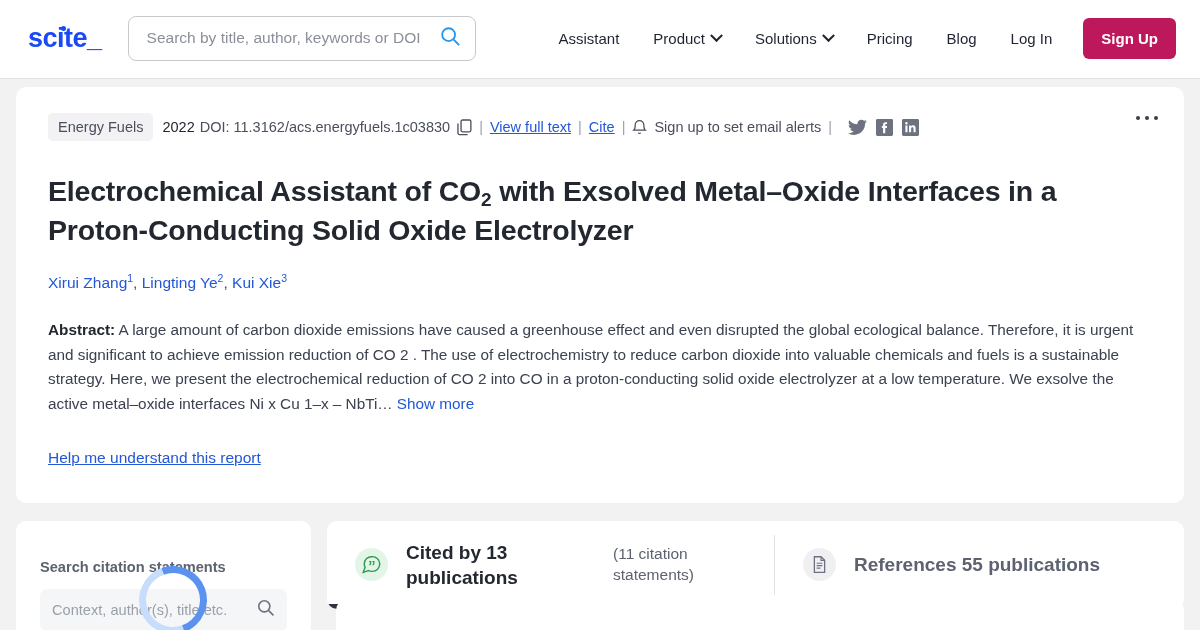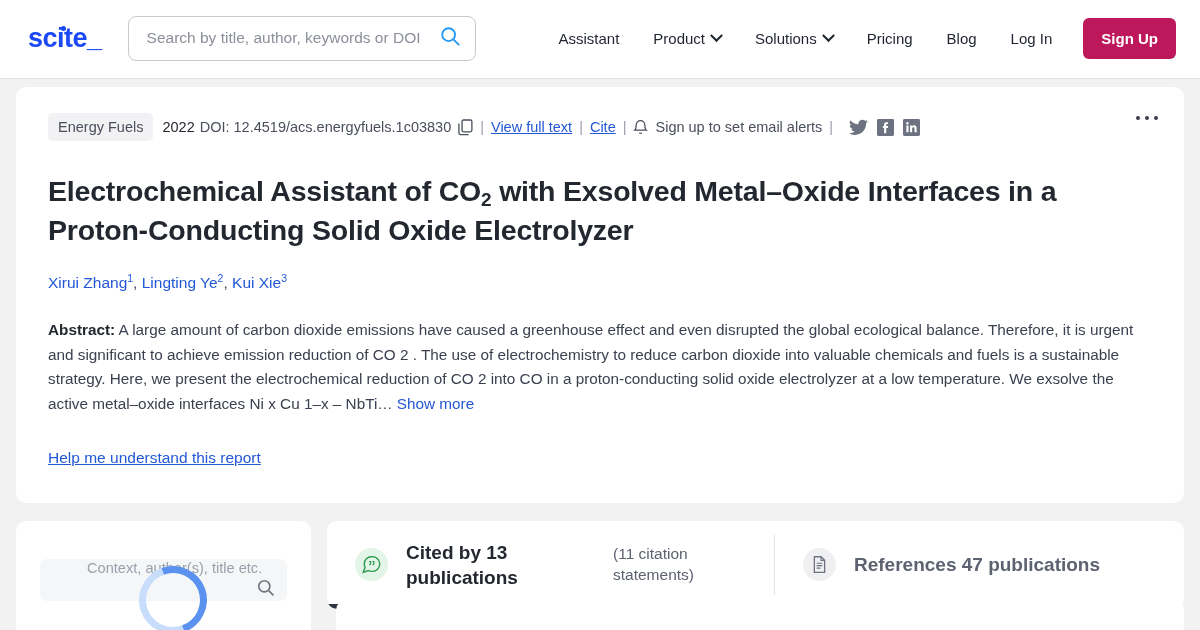--- a/index.html
+++ b/index.html
@@ -196,23 +196,22 @@
     font-size: 14.6px;
     font-weight: bold;
     color: #5d6270;
     margin-bottom: 14px;
   }
   .sidebar-search {
     height: 42px;
     background: #f5f6f7;
     border-radius: 7px;
     display: flex;
-    align-items: flex-end;
+    align-items: center;
     padding: 0 12px;
-    flex-direction: column;
   }
   .sidebar-search input {
     flex: 1;
     border: none; outline: none; background: transparent;
     font-size: 14.6px; color: #5d6270;
     font-family: "Liberation Sans", sans-serif;
   }
   .sidebar-search input::placeholder { color: #9aa0ab; }
   .spinner {
     position: absolute;
@@ -332,21 +331,21 @@
 
   <div class="kebab">
     <i></i>
       <i></i>
       <i></i>
   </div>
 
   <div class="meta-row">
     <span class="journal-badge">Energy Fuels</span>
     <span class="year">2022</span>
-    <span class="doi">DOI: 12.4519/acs.energyfuels.1c03830</span>
+    <span class="doi">DOI: 11.3162/acs.energyfuels.1c03830</span>
     <span style="display:inline-flex;">
       <svg width="15" height="17" viewBox="0 0 16 18" fill="none" stroke="#4a4f5c" stroke-width="1.4">
         <rect x="4.3" y="1" width="10.5" height="12.6" rx="1.6"></rect>
         <path d="M11.3 16.6H2.8A1.8 1.8 0 0 1 1 14.8V4.6"></path>
       </svg>
     </span>
     <span class="sep">|</span>
     <span class="meta-link">View full text</span>
     <span class="sep">|</span>
     <span class="meta-link">Cite</span>
@@ -393,20 +392,21 @@
   <p class="abstract">
     <b>Abstract:</b><span> A large amount of carbon dioxide emissions have caused a greenhouse effect and even disrupted the global ecological balance. Therefore, it is urgent and significant to achieve emission reduction of CO 2 . The use of electrochemistry to reduce carbon dioxide into valuable chemicals and fuels is a sustainable strategy. Here, we present the electrochemical reduction of CO 2 into CO in a proton-conducting solid oxide electrolyzer at a low temperature. We exsolve the active metal–oxide interfaces Ni x Cu 1–x – NbTi… </span><span class="show-more">Show more</span>
   </p>
 
   <a class="help-link">Help me understand this report</a>
 </div>
 
 <div class="lower">
 
   <div class="sidebar">
+    <div class="sidebar-label">Search citation statements</div>
     <div class="sidebar-search">
       <input type="text" placeholder="Context, author(s), title etc." style="">
       <span>
         <svg width="19" height="19" viewBox="0 0 24 24" fill="none" stroke="#6c727f" stroke-width="2">
           <circle cx="10.5" cy="10.5" r="7"></circle>
             <line x1="16" y1="16" x2="22" y2="22"></line>
         </svg>
       </span>
     </div>
     <div class="spinner"></div>
@@ -427,18 +427,18 @@
     <div class="tab-divider"></div>
 
     <div class="tab">
       <span class="tab-icon gray">
         <svg width="19" height="19" viewBox="0 0 20 20" fill="none" stroke="#6c727f" stroke-width="1.4">
           <path d="M4.6 1.8h7l3.8 3.8v12.6H4.6z"></path>
           <path d="M11.6 1.8v3.8h3.8" stroke-width="1.2"></path>
           <path d="M7 8.6h6M7 11.2h6M7 13.8h4" stroke-width="1.1"></path>
         </svg>
       </span>
-      <span class="tab-title muted">References 47 publications</span>
+      <span class="tab-title muted">References 55 publications</span>
     </div>
   </div>
 </div>
 
 <div class="bottom-card"></div>
 
 </body></html>

